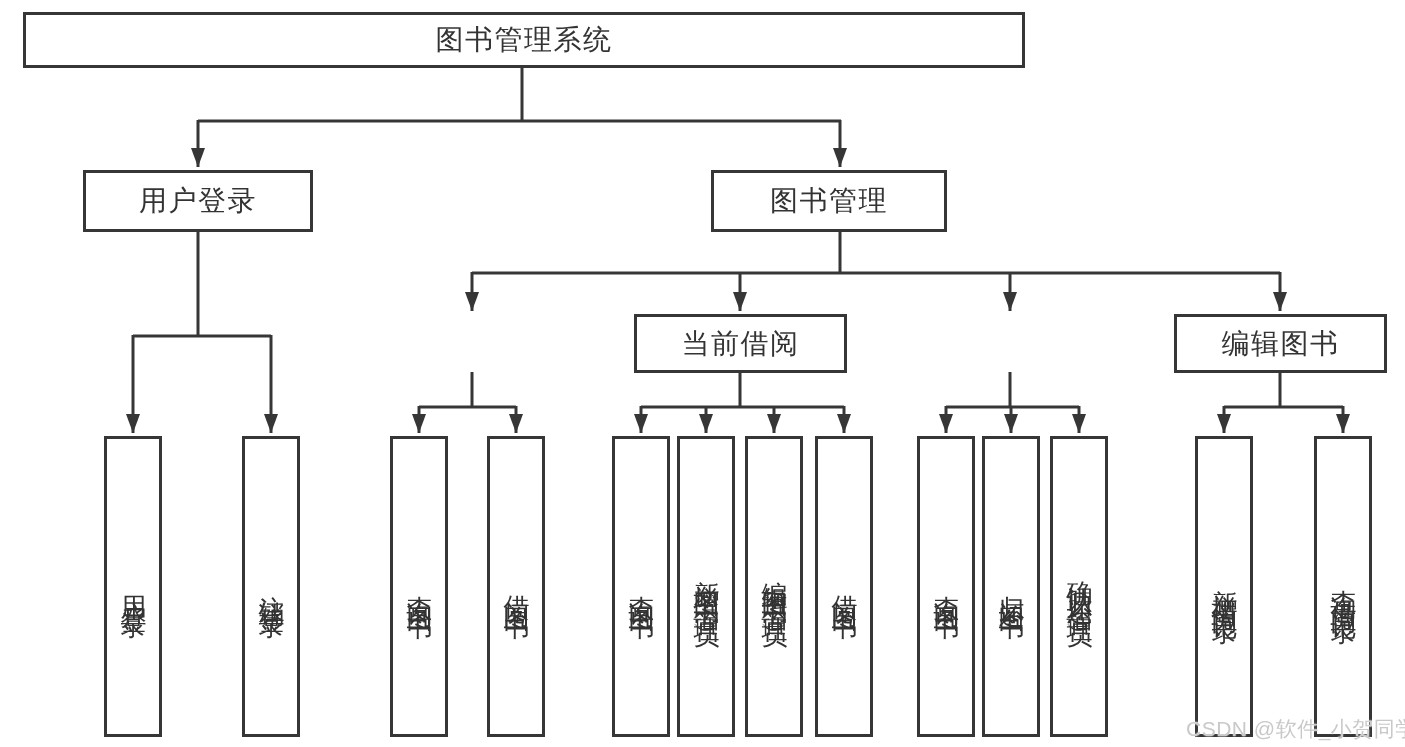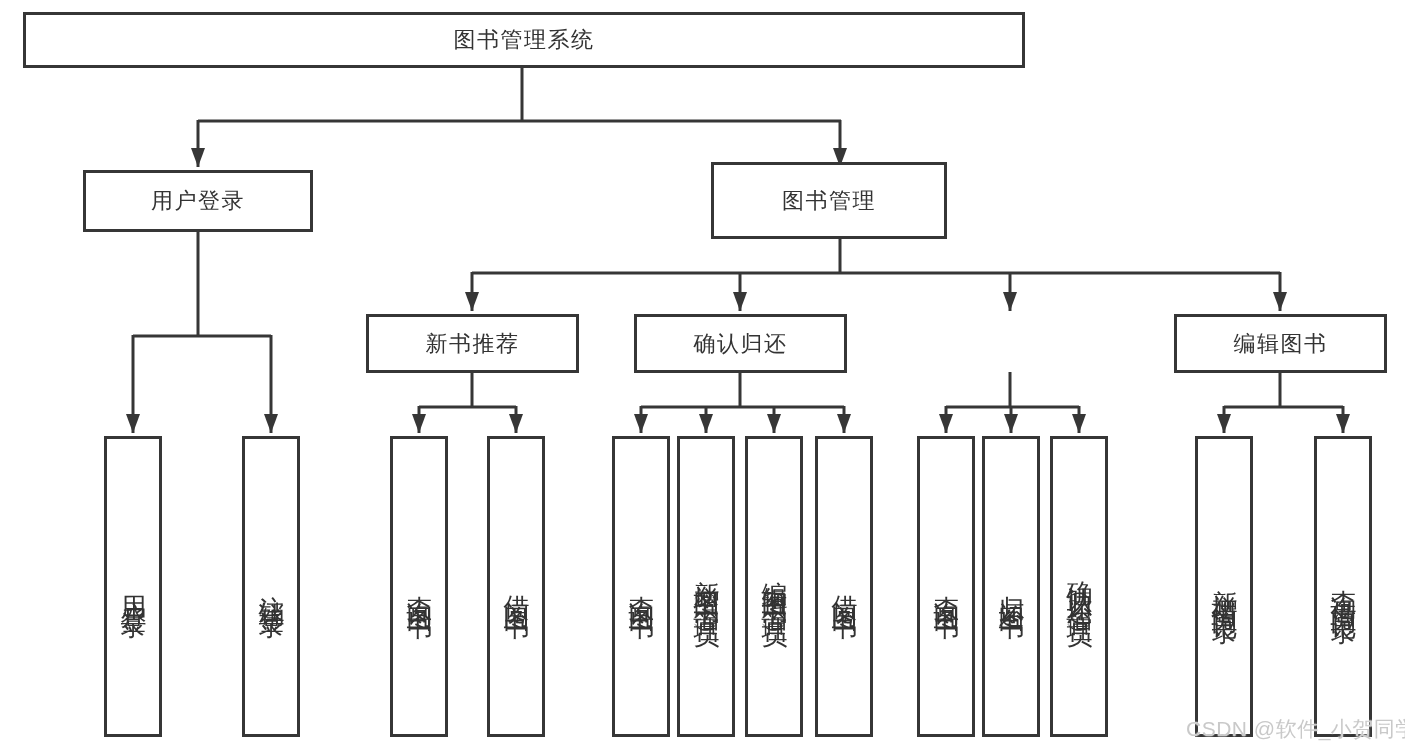--- a/index.html
+++ b/index.html
@@ -4,21 +4,21 @@
 <style>
   html,body{margin:0;padding:0;background:#ffffff;}
   .canvas{
     position:relative;width:1405px;height:747px;background:#ffffff;
     font-family:"Liberation Sans","DejaVu Sans",sans-serif;color:#333333;overflow:hidden;
   }
   .box{
     position:absolute;box-sizing:border-box;border:3px solid #363636;background:#ffffff;
     display:flex;align-items:center;justify-content:center;text-align:center;z-index:2;
   }
-  .hbox{font-size:22px;letter-spacing:1.5px;}
+  .hbox{font-size:28px;letter-spacing:1.5px;}
   .vbox{
     writing-mode:vertical-rl;text-orientation:mixed;
     font-size:26px;letter-spacing:6px;line-height:1.15;
   }
   svg.wires{position:absolute;left:0;top:0;z-index:1;}
   .watermark{
     position:absolute;left:1186px;top:715px;z-index:5;white-space:nowrap;
     font-size:21px;letter-spacing:0.5px;color:#c9c9c9;
     text-shadow:0 0 2px #ffffff,0 0 1px #ffffff;
   }
@@ -70,29 +70,26 @@
     <path d="M1343,406 V433" fill="none" stroke="#363636" stroke-width="3" marker-end="url(#arr)"></path>
   </svg>
 
   <div class="box hbox" style="left:23px;top:12px;width:1002px;height:56px;">
     <span>图书管理系统</span>
   </div>
 
   <div class="box hbox" style="left:83px;top:170px;width:230px;height:62px;">
     <span>用户登录</span>
   </div>
-  <div class="box hbox" style="left:711px;top:162px;width:236px;height:77px;">
+  <div class="box hbox" style="left:711px;top:170px;width:236px;height:62px;">
     <span>图书管理</span>
   </div>
 
-  <div class="box hbox" style="left:366px;top:314px;width:213px;height:59px;">
-    <span>新书推荐</span>
-  </div>
   <div class="box hbox" style="left:634px;top:314px;width:213px;height:59px;">
-    <span>确认归还</span>
+    <span>当前借阅</span>
   </div>
   <div class="box hbox" style="left:1174px;top:314px;width:213px;height:59px;">
     <span>编辑图书</span>
   </div>
 
   <div class="box vbox" style="left:104px;top:436px;width:58px;height:301px;">
     <span>用户登录</span>
   </div>
   <div class="box vbox" style="left:242px;top:436px;width:58px;height:301px;">
     <span>注销登录</span>

